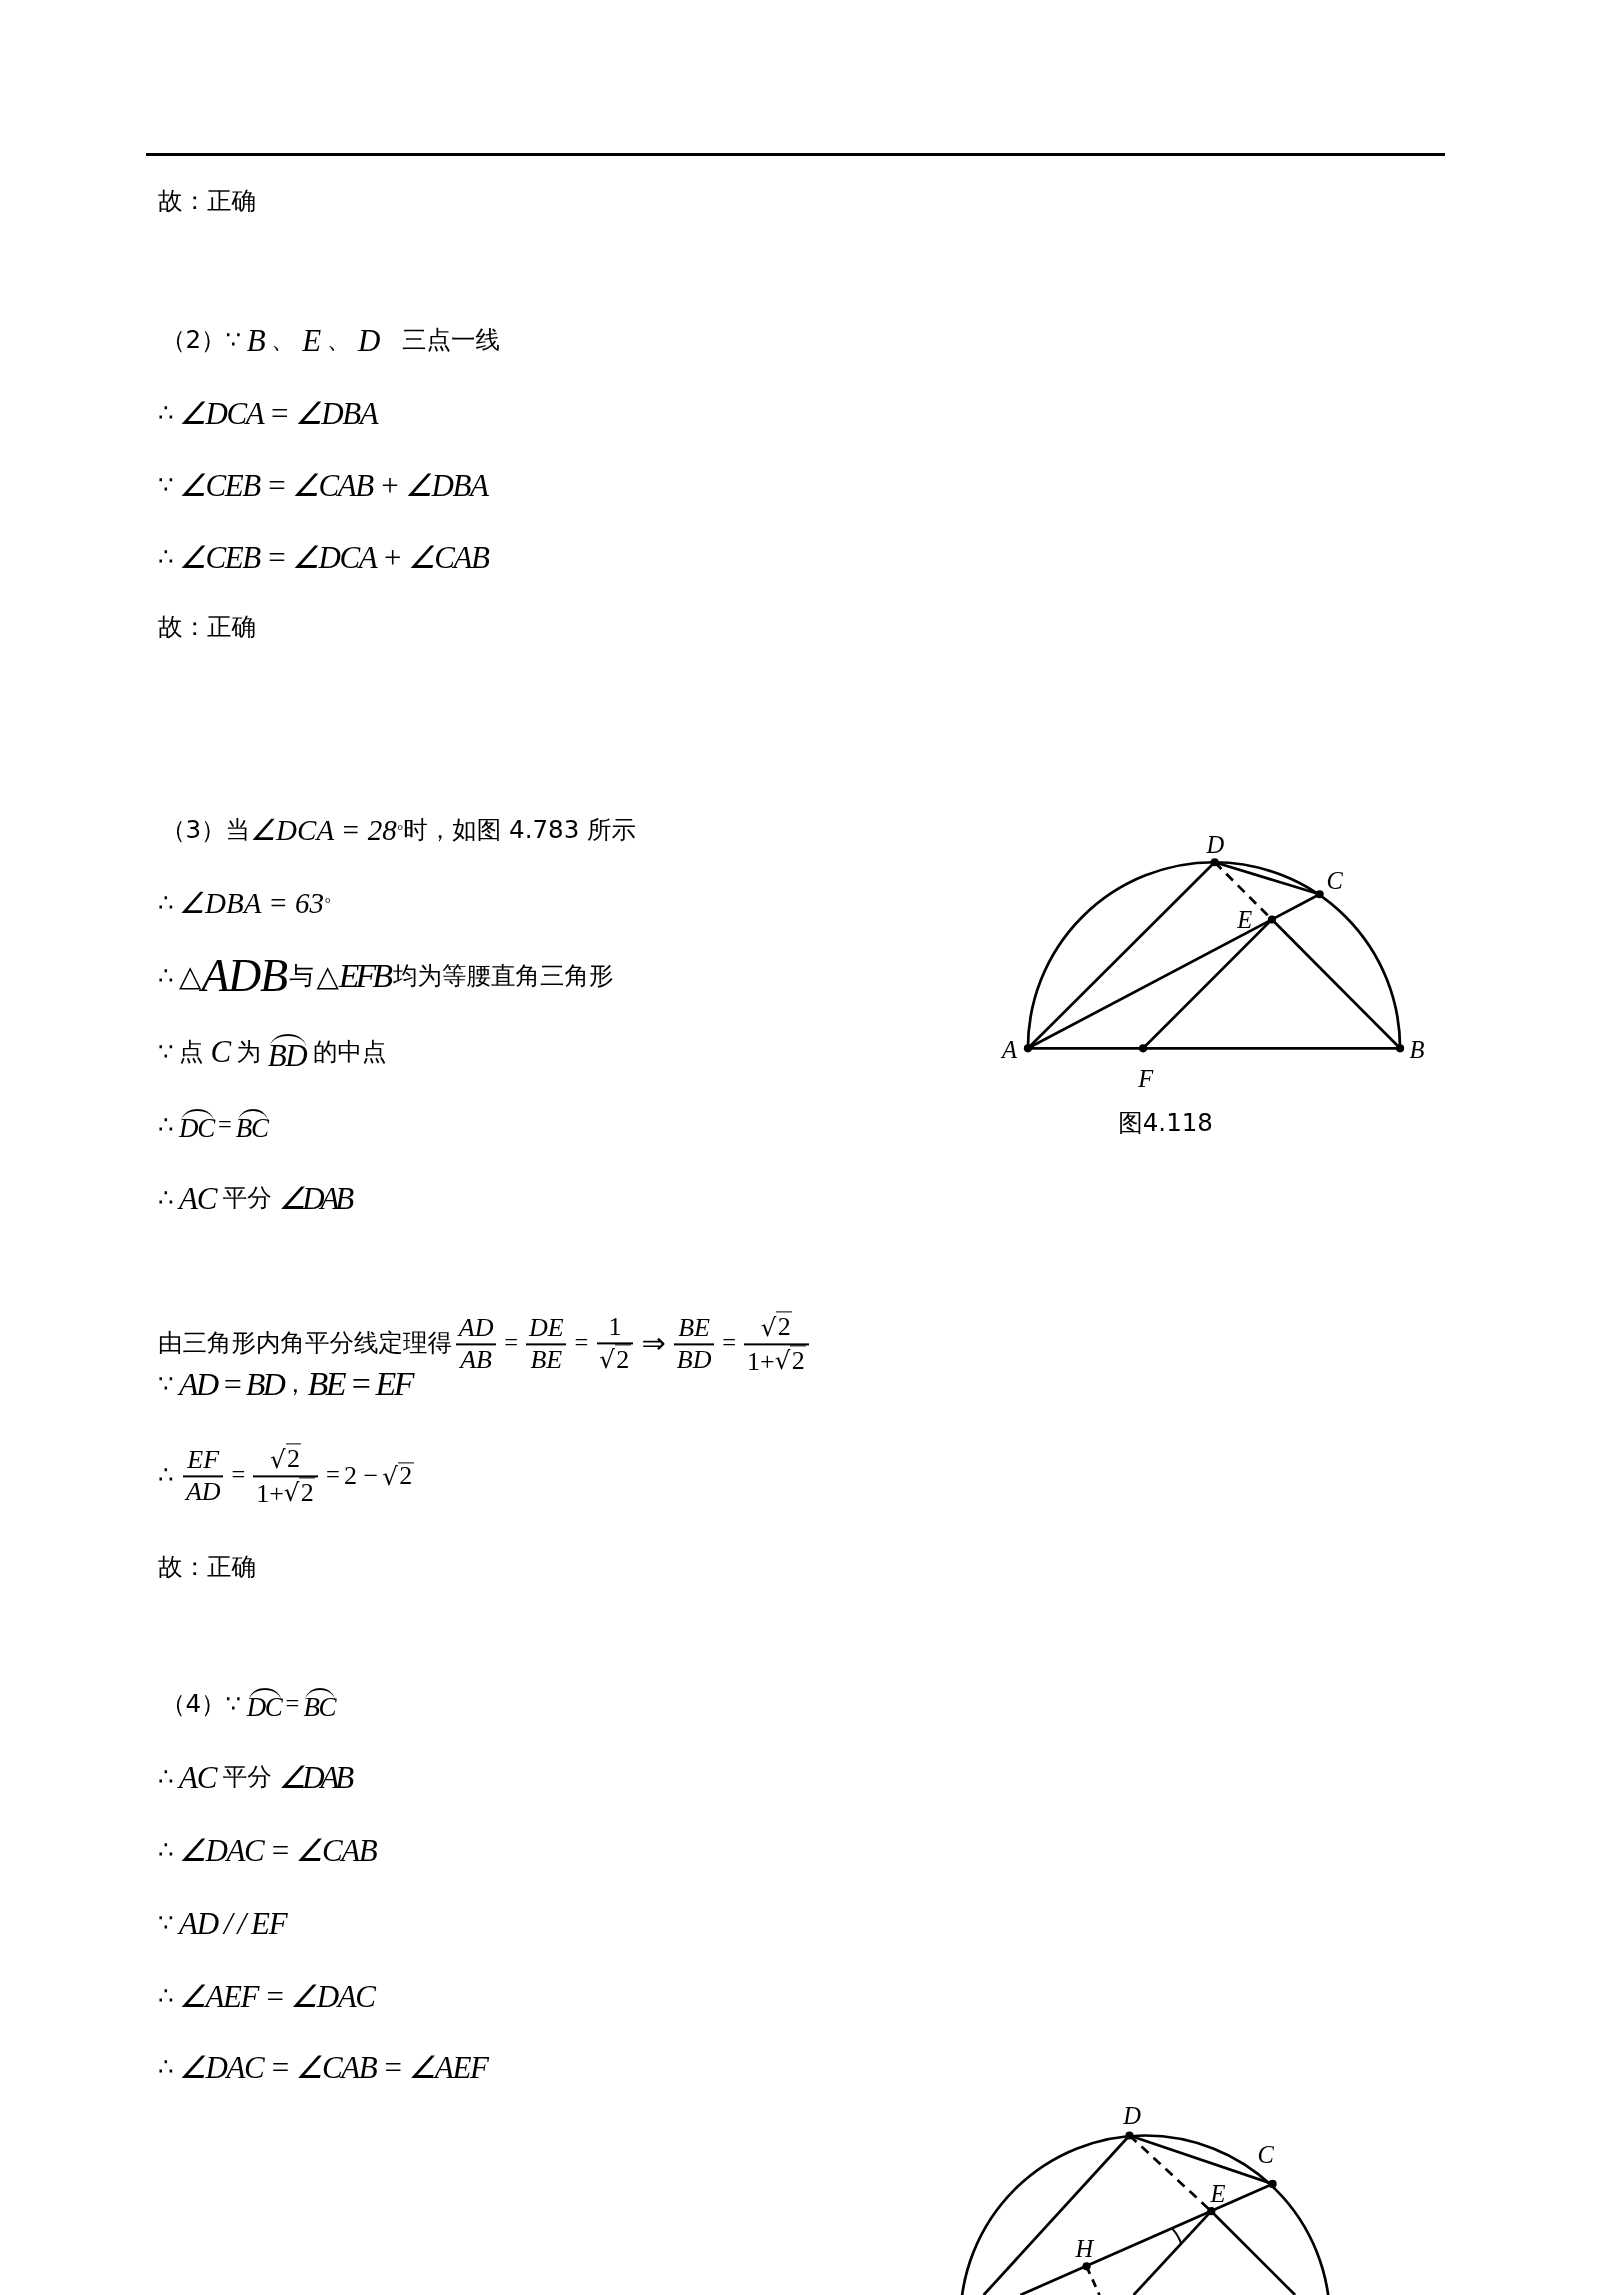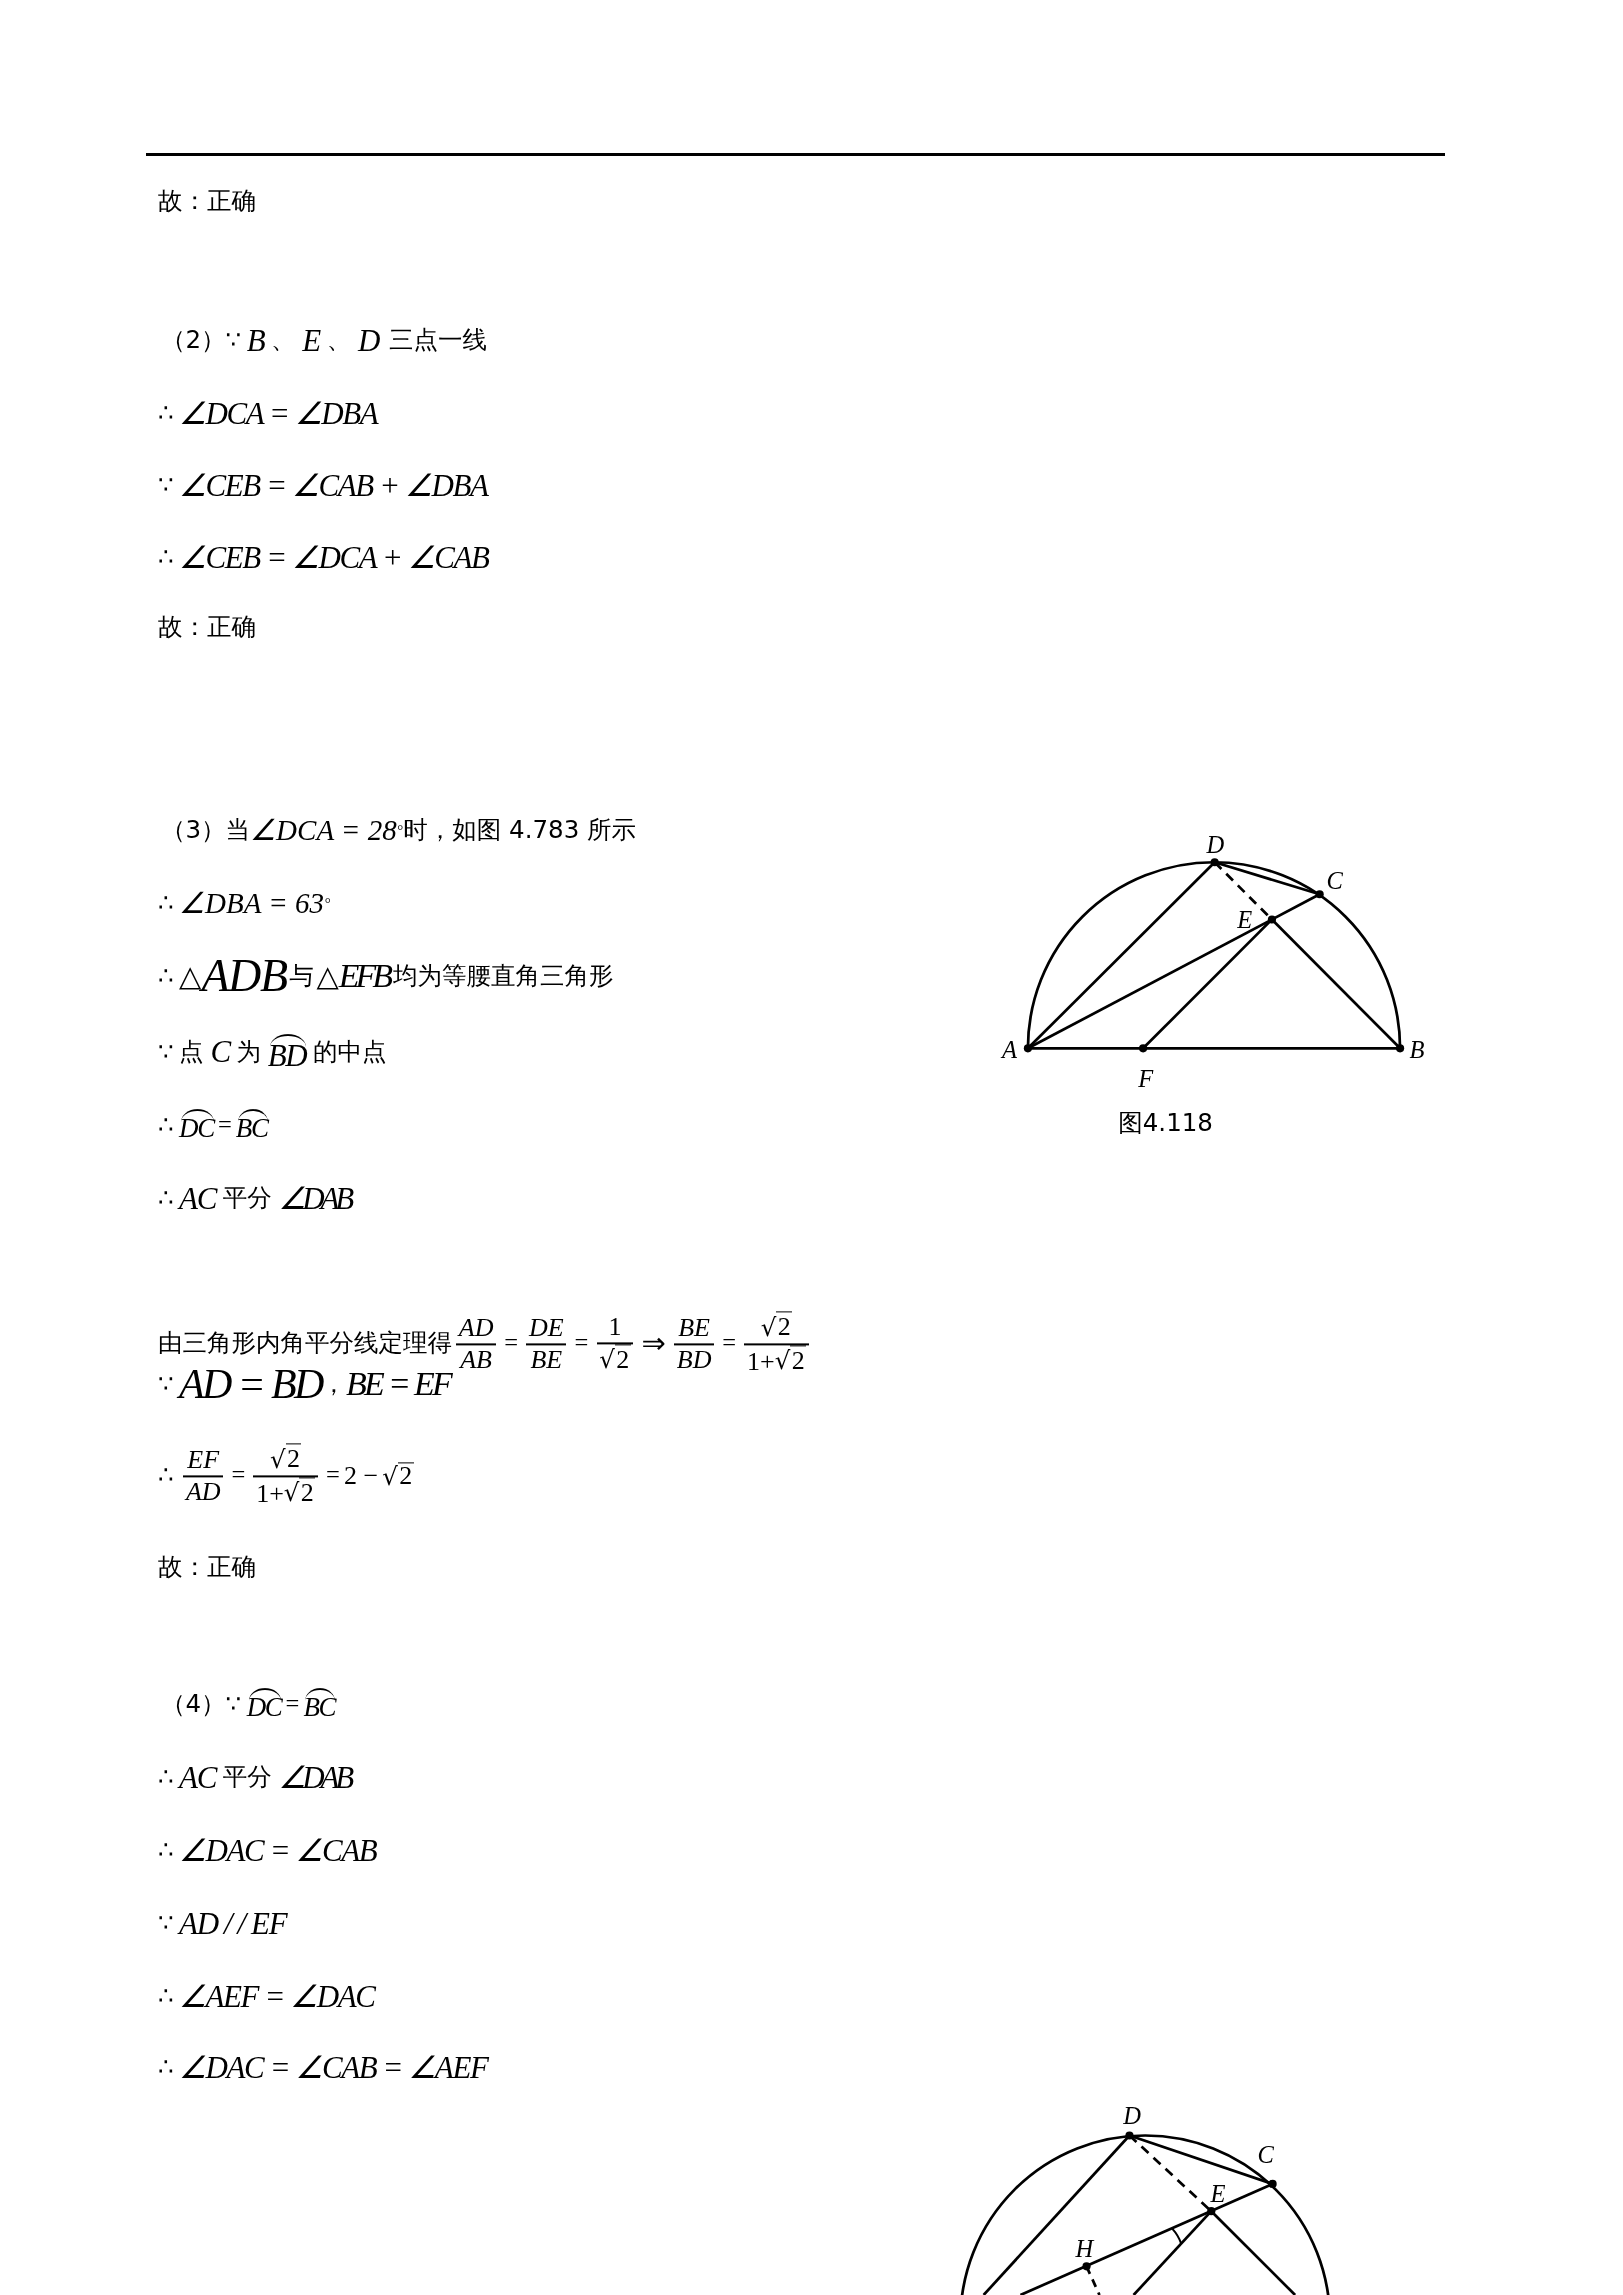--- a/index.html
+++ b/index.html
@@ -38,21 +38,21 @@
 </div>
 
 <div class="line" style="top:340px; left:161px">
   <span class="cn">（2）</span>
   <span class="sym">∵</span>
   <span class="m">B</span>
   <span class="cn" style="margin:0 6.8px">、</span>
   <span class="m">E</span>
   <span class="cn" style="margin:0 6.8px">、</span>
   <span class="m">D</span>
-  <span class="cn" style="margin-left:10px">三点一线</span>
+  <span class="cn" style="margin-left:23px">三点一线</span>
 </div>
 <div class="line" style="top:413px">
   <span class="sym">∴</span>
   <span class="m">∠DCA = ∠DBA</span>
 </div>
 <div class="line" style="top:485px">
   <span class="sym">∵</span>
   <span class="m">∠CEB = ∠CAB + ∠DBA</span>
 </div>
 <div class="line" style="top:557px">
@@ -140,21 +140,21 @@
         </span></span>
     <span class="bar"></span>
     <span class="den up"><span>1+</span><span class="sqrt">
           <span class="rad">√</span>
           <span class="under">2</span>
         </span></span>
   </span>
 </div>
 <div class="line" style="top:1384px">
   <span class="sym">∵</span>
-  <span class="m" style="font-size:42px; letter-spacing:-2.7px">AD = BD</span>
+  <span class="m" style="font-size:32px; letter-spacing:-2.7px">AD = BD</span>
   <span class="cn">，</span>
   <span class="m" style="font-size:34px; letter-spacing:-2.7px">BE = EF</span>
 </div>
 <div class="line" style="top:1476px">
   <span class="sym">∴</span>
   <span class="frac">
     <span class="num">EF</span>
     <span class="bar"></span>
     <span class="den">AD</span>
   </span>

